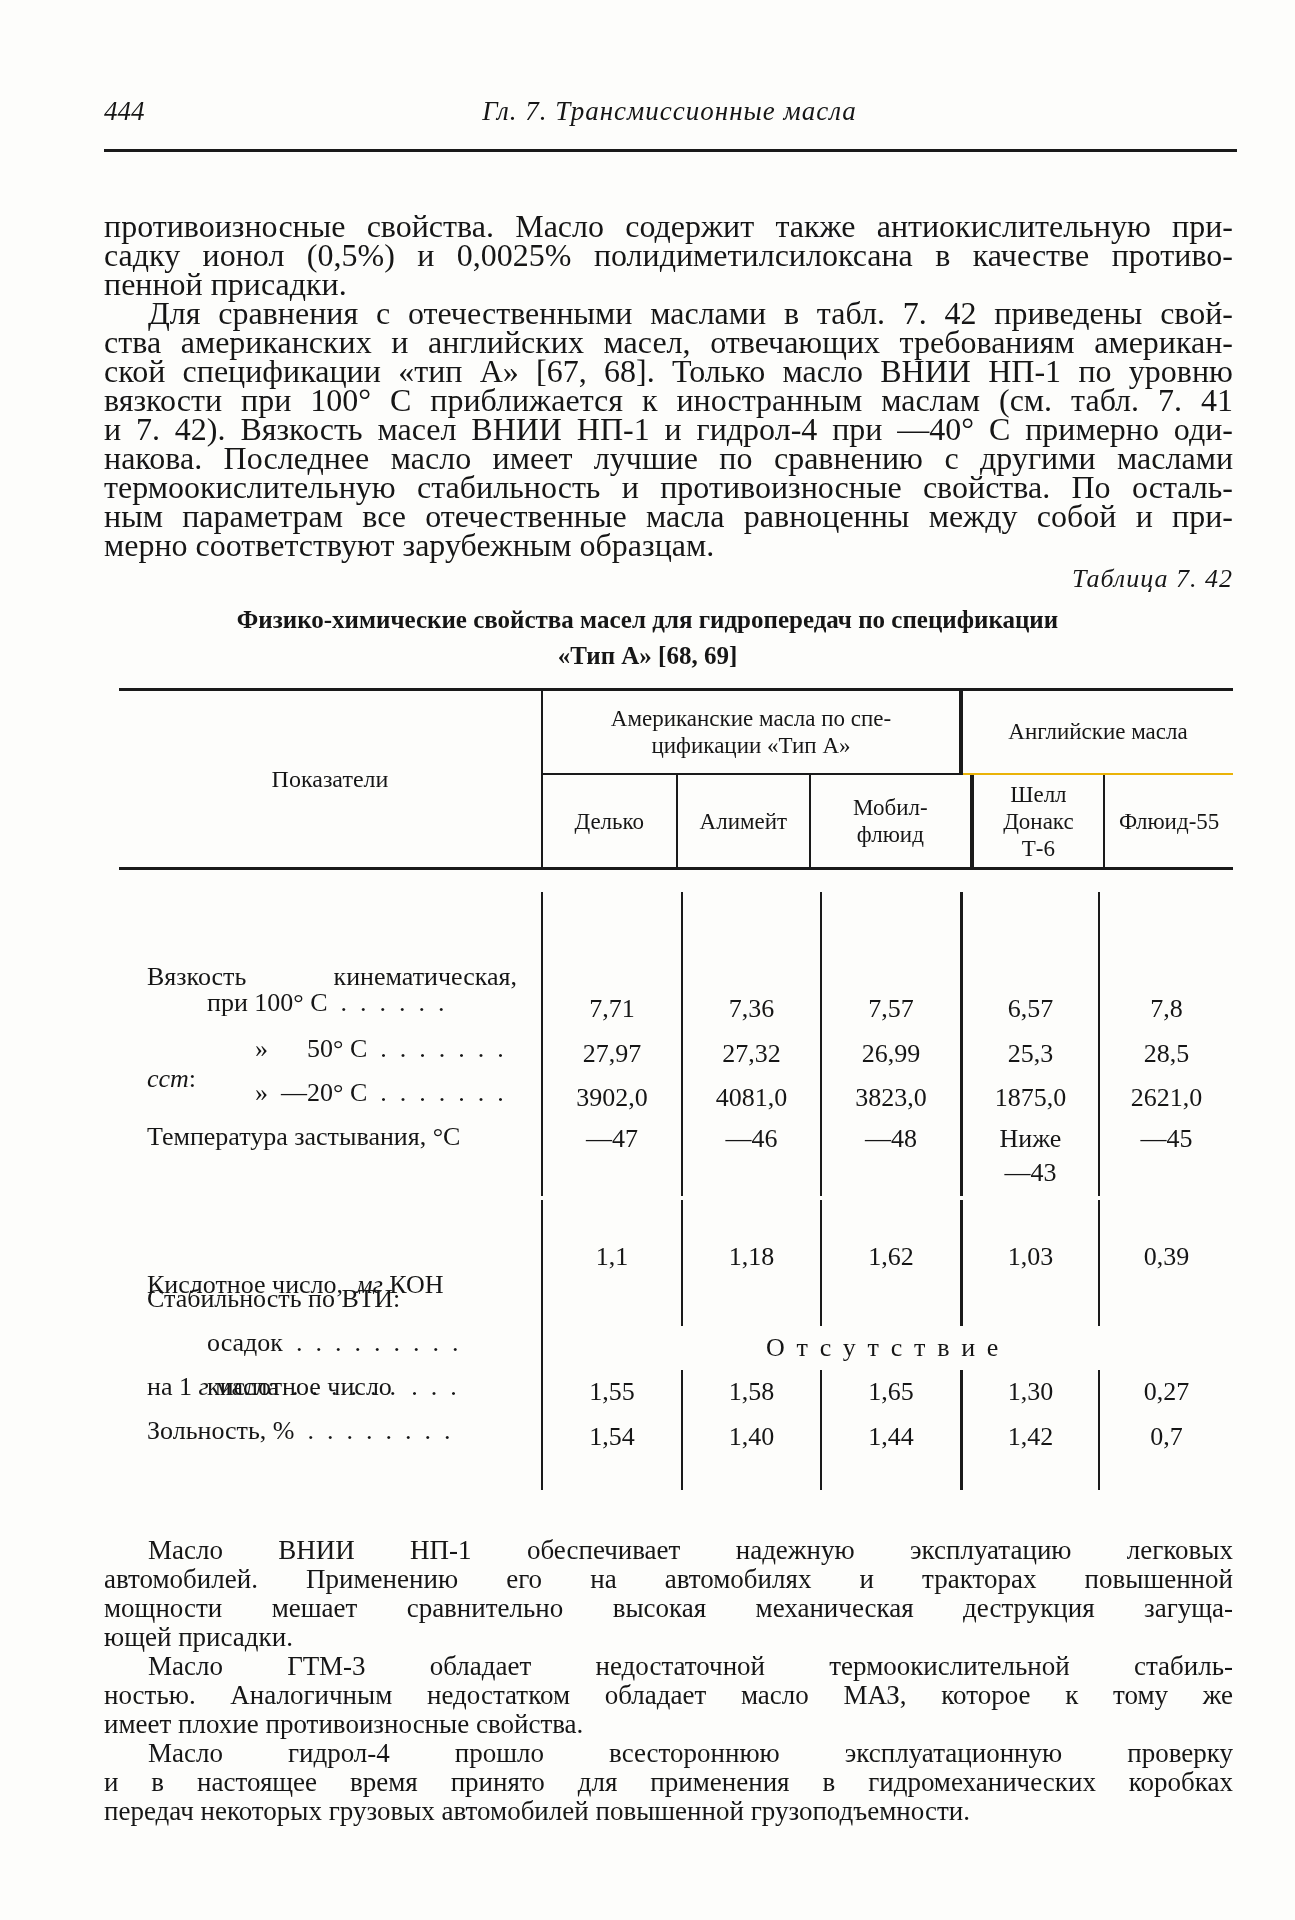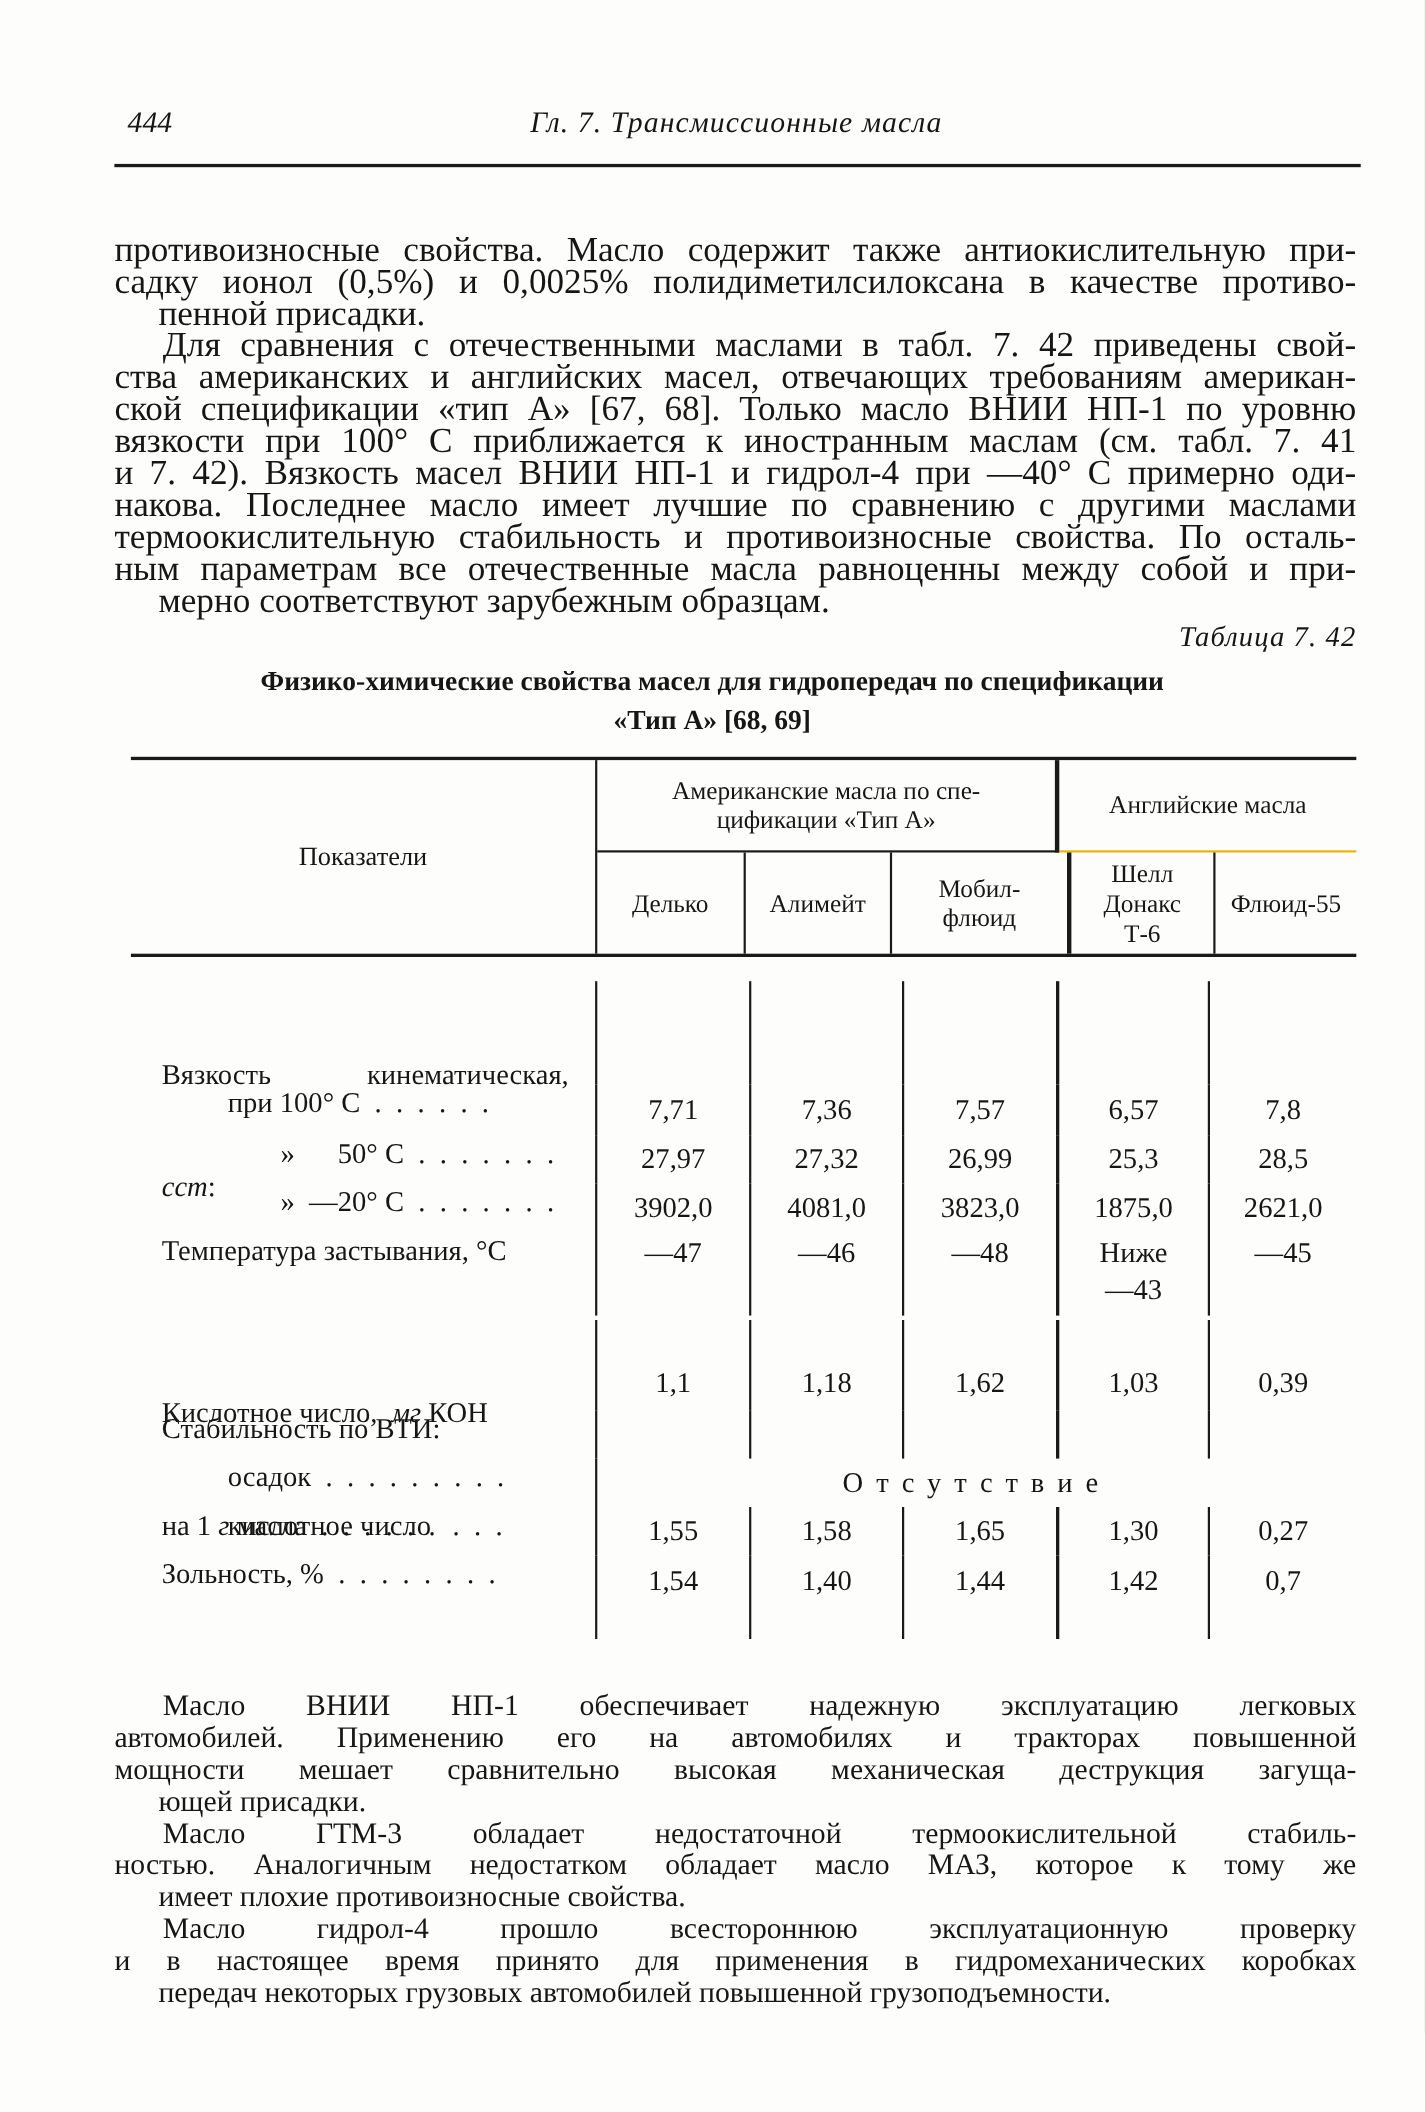--- a/index.html
+++ b/index.html
@@ -6,30 +6,30 @@
   .page{
     position:relative;width:1295px;height:1920px;margin:0 auto;
     background:#fdfdfb;color:#161616;
     font-family:"Liberation Serif","DejaVu Serif",serif;
     overflow:hidden;
   }
   .abs{position:absolute;}
 
   
   .runhead{top:96px;left:104px;width:1131px;height:40px;font-style:italic;font-size:27px;}
-  .pagenum{position:absolute;left:12px;top:0;}
+  .pagenum{position:absolute;left:0;top:0;}
   .chaptitle{position:absolute;left:0;right:0;text-align:center;top:0;letter-spacing:1px;}
   .headrule{top:149px;left:104px;width:1133px;height:3px;background:#1a1a1a;}
 
   
   .textblock{left:104px;width:1129px;font-size:32px;}
   .tb-top{top:212px;}
   .tb-bottom{top:1536px;font-size:27px;}
   .pline{height:29px;line-height:29px;text-align:justify;text-align-last:justify;white-space:nowrap;}
-  .plast{text-align-last:left;margin-left:40px;}
+  .plast{text-align-last:left;}
   .pind{text-indent:44px;}
 
   .caption{top:564px;left:119px;width:1114px;text-align:right;font-style:italic;font-size:26px;letter-spacing:1px;}
   .ttitle{top:602px;left:82px;width:1131px;text-align:center;font-weight:bold;font-size:25px;line-height:36px;}
 
   
   .dtable{left:119px;top:688px;width:1114px;}
   .dtable *{box-sizing:border-box;}
   .thead{display:flex;border-top:3px solid #1a1a1a;border-bottom:3px solid #1a1a1a;height:182px;}
   .stub{width:424px;border-right:2px solid #1a1a1a;display:flex;align-items:center;justify-content:center;font-size:24px;}

